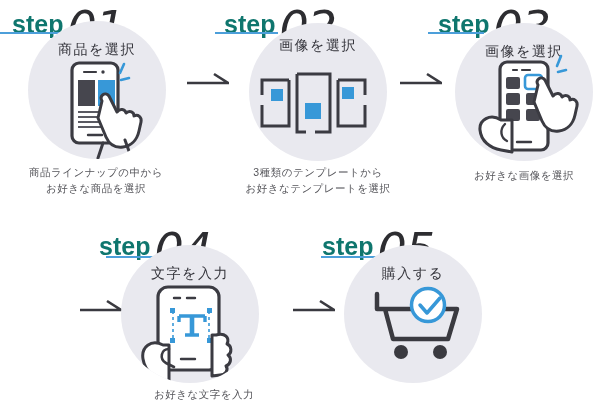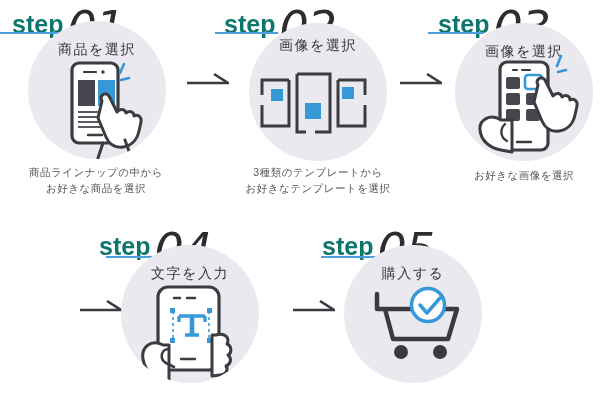--- a/index.html
+++ b/index.html
@@ -158,20 +158,23 @@
       <path d="M64 90 H78" stroke="#3798d8" stroke-width="3.4"></path>
       <rect x="49" y="63" width="5" height="5" fill="#3798d8"></rect>
       <rect x="49" y="93" width="5" height="5" fill="#3798d8"></rect>
       <rect x="86" y="63" width="5" height="5" fill="#3798d8"></rect>
       <rect x="86" y="93" width="5" height="5" fill="#3798d8"></rect>
       <path d="M42 100 c-12 -6 -22 2 -20 14 c2 12 12 22 26 24 l0 -38 z" fill="#fff" stroke="#3b3b42" stroke-width="3" stroke-linejoin="round"></path>
       <path d="M48 104 c-8 0 -10 10 -3 14 l8 4" fill="none" stroke="#3b3b42" stroke-width="2.6" stroke-linecap="round"></path>
       <path d="M95 90 c9 -3 14 3 11 9 c5 2 5 9 1 11 c4 3 3 9 -2 11 c3 4 -1 9 -6 9 l-8 1 l0 -41 z" fill="#fff" stroke="#3b3b42" stroke-width="3" stroke-linejoin="round"></path>
     </svg>
   </div>
+  <div class="caption" style="left:104px; top:386px;">
+    <span>お好きな文字を入力</span>
+  </div>
 
   <div class="arrow" style="left:293px; top:298px;">
     <svg width="42" height="14" viewBox="0 0 42 14">
         <path d="M0 12 H41 L27 3" fill="none" stroke="#3a3a40" stroke-width="2.6"></path>
       </svg>
   </div>
 
   <div class="step-header" style="left:322px; top:225px;">
     <span class="step-word">step</span>
     <span class="step-num">05</span>

